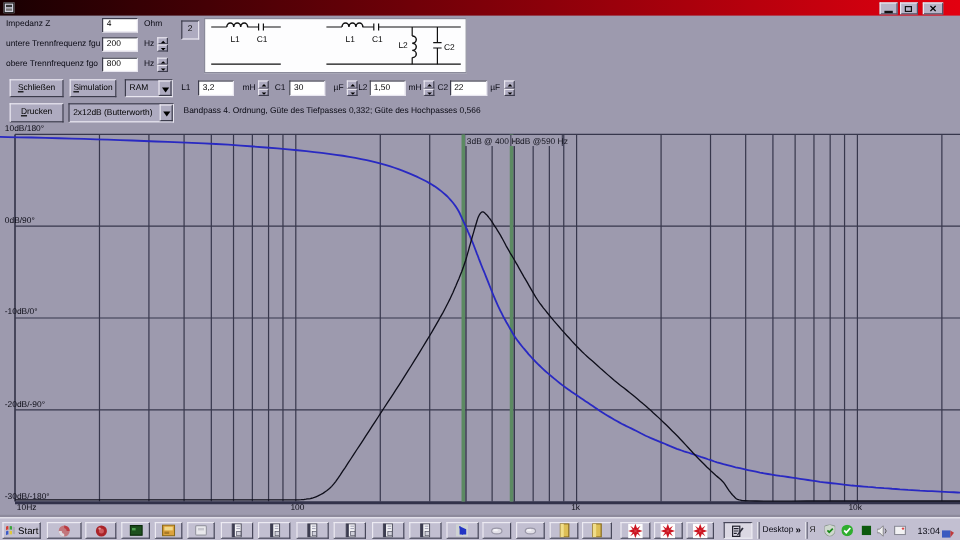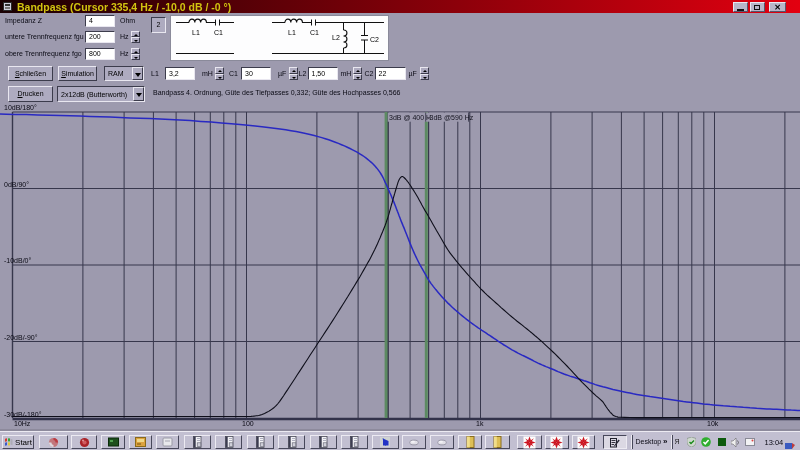--- a/index.html
+++ b/index.html
@@ -21,21 +21,20 @@
 .tkb { position:absolute; top:3px; height:14px; background:#c2bfd1; border-top:1px solid #eceaf2;
       border-left:1px solid #eceaf2; border-bottom:1px solid #47475a; border-right:1px solid #47475a;
       display:flex; align-items:center; justify-content:center; }
 </style></head><body>
 
 <div class="abs" style="left:0;top:0;width:800px;height:13px;background:linear-gradient(to right,#190002,#e30010);">
   <div class="abs" style="left:3px;top:2px;width:9px;height:9px;background:#cfcfdd;border:1px solid #2a2a2a;">
     <div class="abs" style="left:1px;top:1px;width:5px;height:2px;background:#333;"></div>
     <div class="abs" style="left:1px;top:4px;width:5px;height:2px;background:#777;"></div>
   </div>
-  <div class="abs" style="left:17px;top:1px;font-size:10.5px;font-weight:bold;color:#d2c410;">Bandpass (Cursor 335,4 Hz /  -10,0 dB /  -0 °)</div>
   <div class="abs" style="left:733px;top:1.5px;width:15px;height:10px;background:#b8b5c8;border:1px solid #55556a;border-top-color:#e8e8f0;border-left-color:#e8e8f0;">
       <div class="abs" style="left:3px;top:6px;width:7px;height:2px;background:#111;"></div>
     </div>
   <div class="abs" style="left:749.5px;top:1.5px;width:15px;height:10px;background:#b8b5c8;border:1px solid #55556a;border-top-color:#e8e8f0;border-left-color:#e8e8f0;">
       <div class="abs" style="left:3px;top:2px;width:6px;height:5px;border:1px solid #111;"></div>
     </div>
   <div class="abs" style="left:769px;top:1.5px;width:17px;height:10px;background:#b8b5c8;border:1px solid #55556a;border-top-color:#e8e8f0;border-left-color:#e8e8f0;font-size:8px;line-height:9px;text-align:center;color:#000;font-weight:bold;">✕</div>
 </div>
 
 <div class="lbl" style="left:5px;top:17px;">Impedanz  Z</div>

